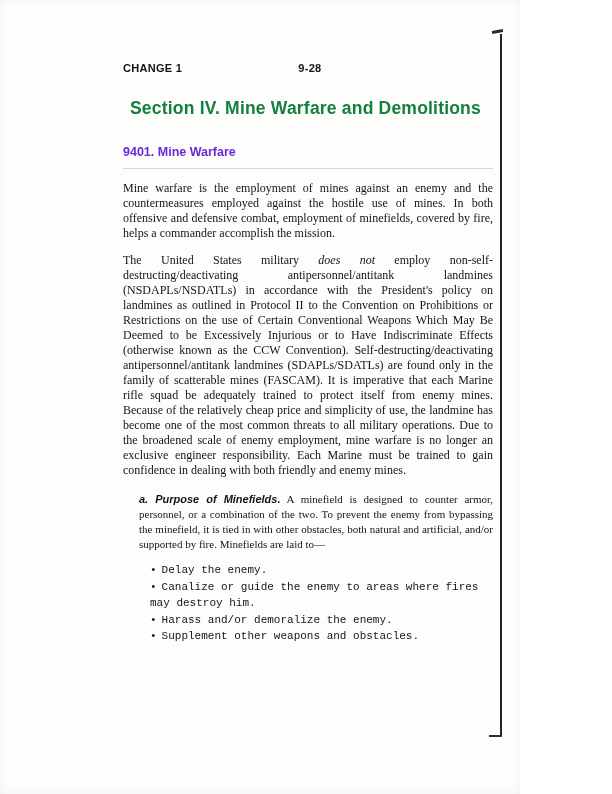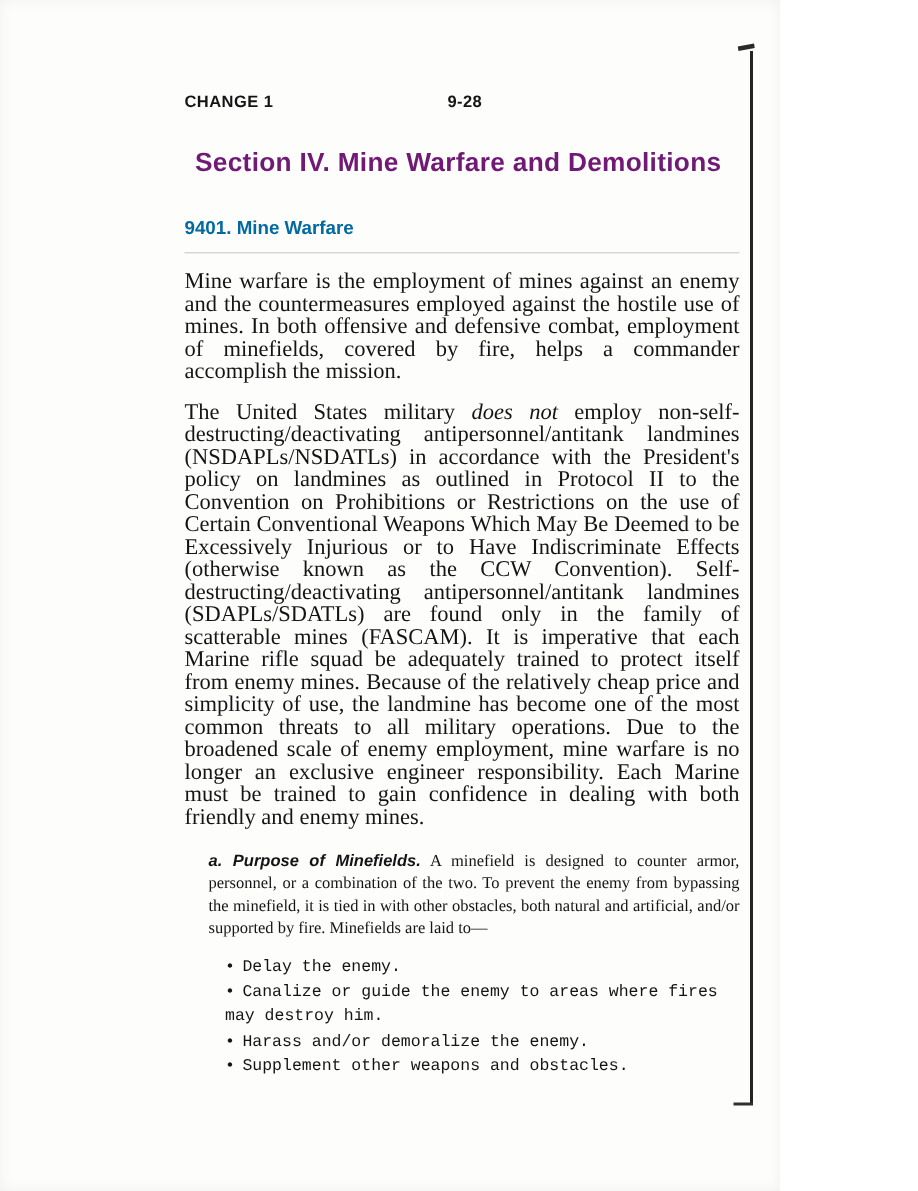--- a/index.html
+++ b/index.html
@@ -59,38 +59,38 @@
   }
   .page-number {
     margin-left: 116px;
   }
   .section-title {
     margin: 24px 0 0 7px;
     font-family: "Liberation Sans", sans-serif;
     font-weight: bold;
     font-size: 17.5px;
     letter-spacing: 0.2px;
-    color: #701a75;
+    color: #15803d;
   }
   .article-heading {
     margin: 26px 0 0 0;
     font-family: "Liberation Sans", sans-serif;
     font-weight: bold;
     font-size: 12.5px;
-    color: #0369a1;
+    color: #6d28d9;
   }
   .heading-rule {
     margin-top: 9px;
     height: 1px;
     background: #d9d7d2;
     border: none;
   }
   .body-para {
     margin: 12px 0 0 0;
-    font-size: 15px;
+    font-size: 12px;
     line-height: 15px;
     text-align: justify;
   }
   .body-para em {
     font-style: italic;
   }
   .sub-para-a {
     margin: 14px 0 0 16px;
     font-size: 11px;
     line-height: 15px;

